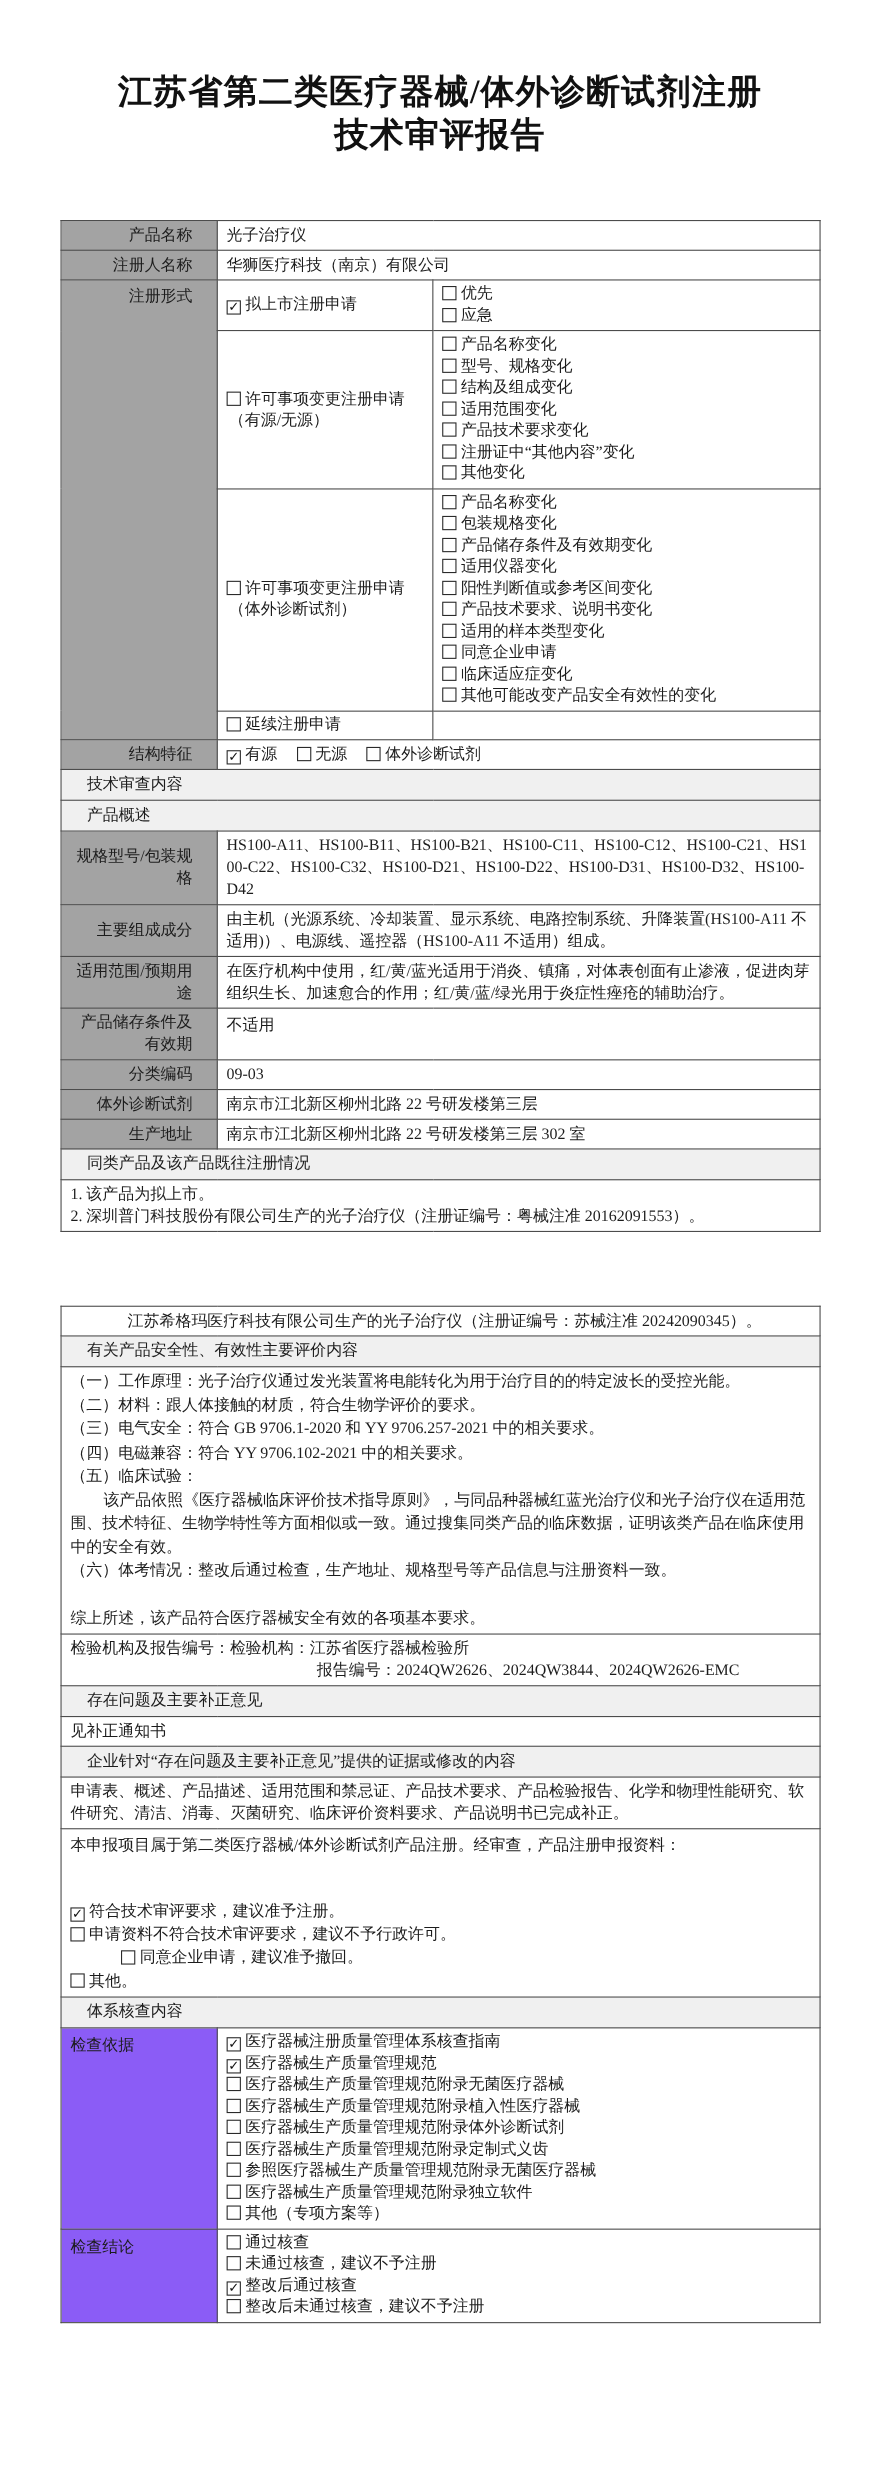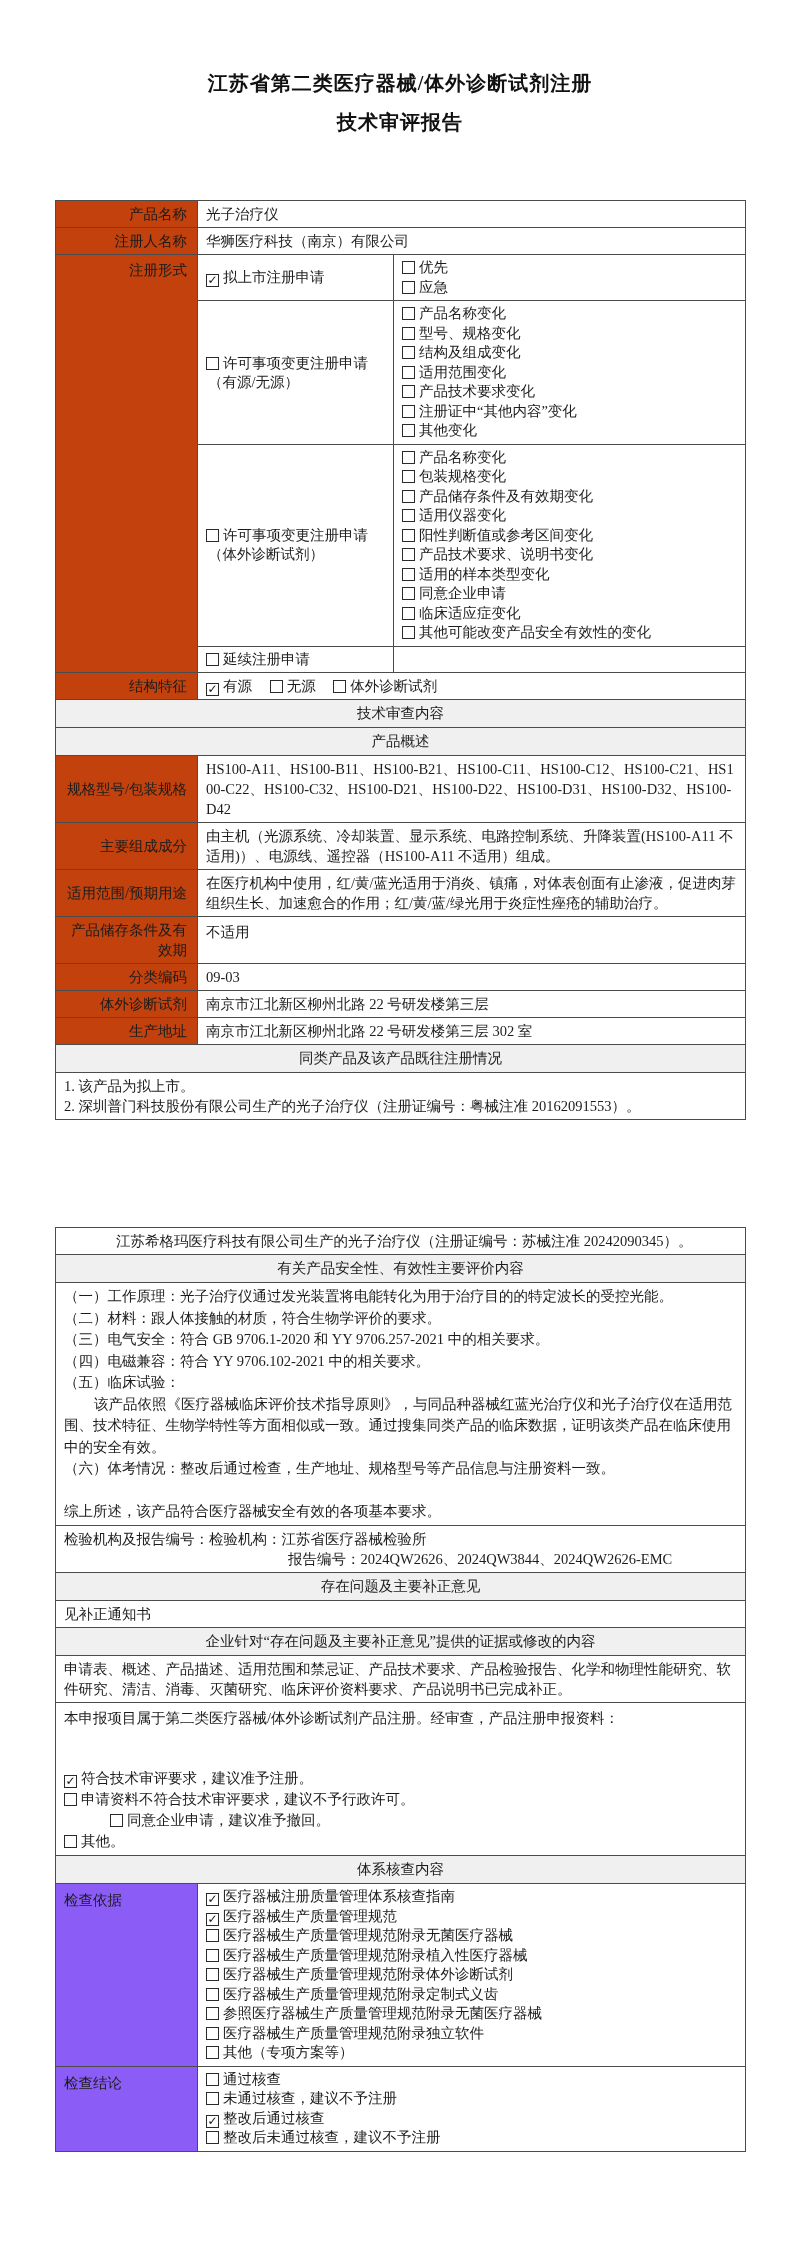--- a/index.html
+++ b/index.html
@@ -3,30 +3,30 @@
 <meta charset="utf-8">
 <style>
   html,body{margin:0;padding:0;}
   body{
     width:800px;height:2261px;background:#ffffff;
     font-family:"Liberation Serif","DejaVu Serif",serif;
     color:#1c1c1c;
   }
   .page{position:relative;width:800px;height:2261px;background:#ffffff;overflow:hidden;}
   .title{position:absolute;top:64px;left:0;width:800px;text-align:center;
-    font-size:20px;font-weight:bold;line-height:39px;letter-spacing:1px;color:#111;}
+    font-size:31px;font-weight:bold;line-height:39px;letter-spacing:1px;color:#111;}
   .tbl{position:absolute;left:55px;border-collapse:collapse;table-layout:fixed;width:690px;}
   .tbl1{top:200px;}
-  .tbl2{top:1227px;}
+  .tbl2{top:1187px;}
   td{border:1px solid #4c4c4c;font-size:14.5px;line-height:20px;padding:3px 8px;
      vertical-align:middle;word-break:break-all;}
-  .lbl{background:#c2410c;text-align:right;padding-right:10px;}
+  .lbl{background:#a3a3a3;text-align:right;padding-right:22px;}
   .lbl-top{vertical-align:top;padding-top:5px;}
   .lbl2{background:#8b5cf6;text-align:left;vertical-align:top;padding-top:6px;}
-  .hdr{background:#f0f0f0;text-align:center;line-height:19px;padding:4px 23px;}
+  .hdr{background:#f0f0f0;text-align:left;line-height:19px;padding:4px 23px;}
   .cbline{line-height:19.5px;white-space:nowrap;}
   .subline{line-height:19.5px;padding-left:2px;}
   .txtline{line-height:20px;}
   .evalline{line-height:21.5px;}
   .indent1{text-indent:30px;}
   .blankline{height:21px;}
   .spacer40{height:40px;}
   .cb{display:inline-block;box-sizing:border-box;width:13px;height:13px;border:1.5px solid #2a2a2a;
       margin-right:4px;vertical-align:-2px;font-size:12px;line-height:10px;text-align:center;
       font-weight:bold;color:#111;font-family:"DejaVu Sans",sans-serif;background:#fff;}

